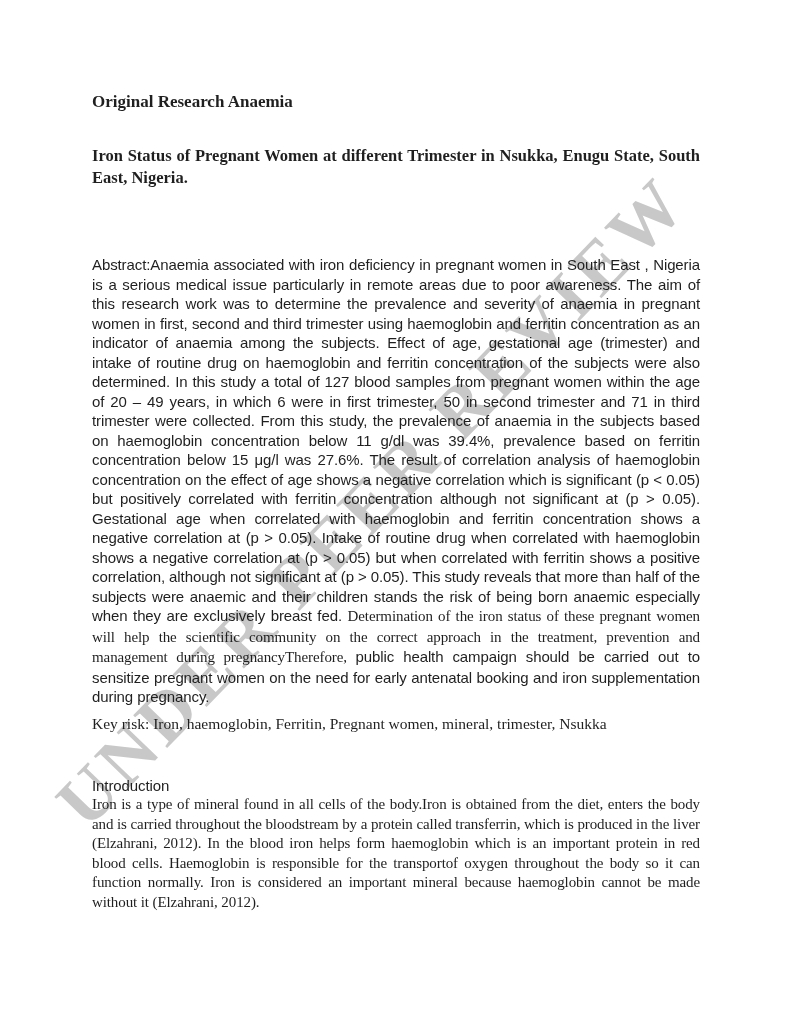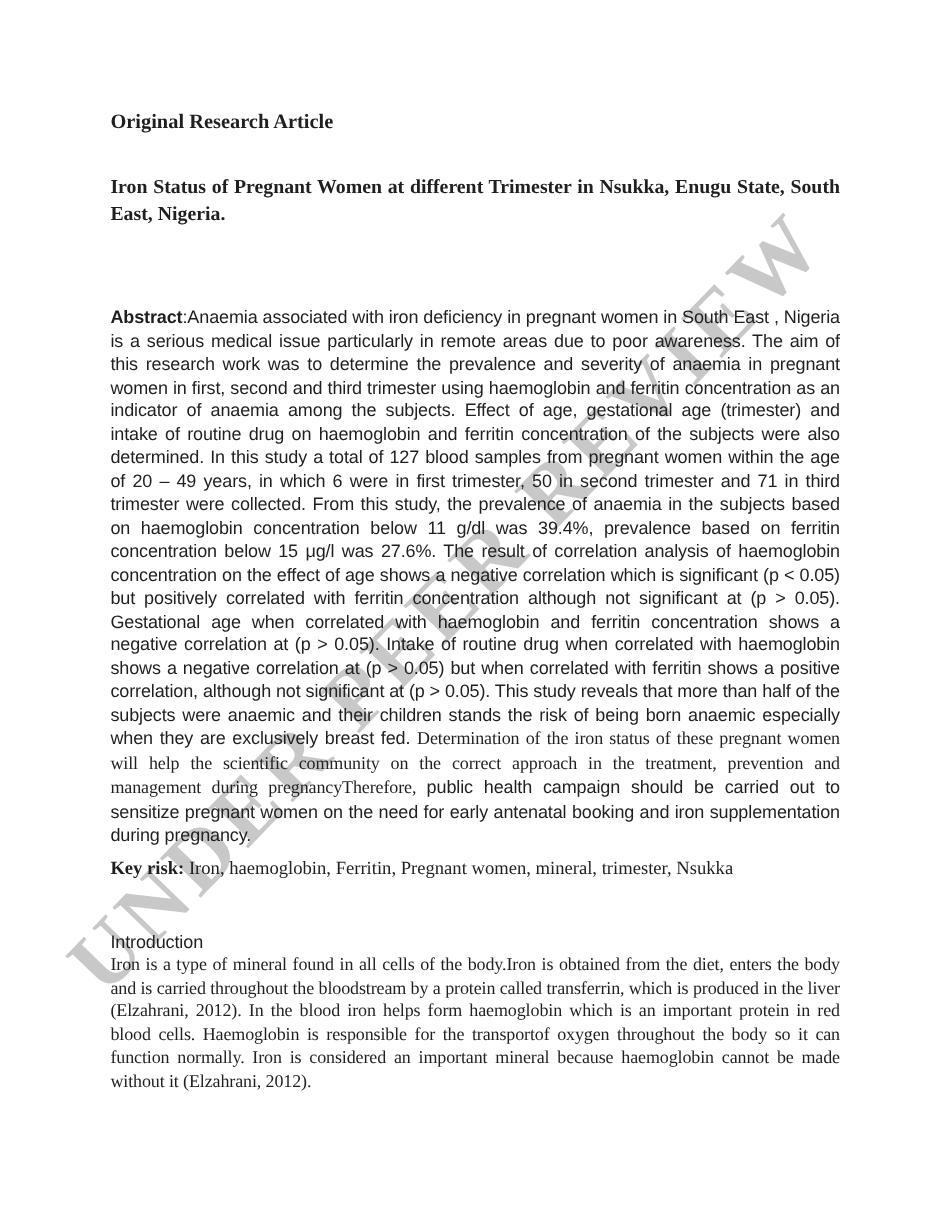--- a/index.html
+++ b/index.html
@@ -62,21 +62,21 @@
   }
   .abstract {
     margin: 0;
     font-size: 15px;
     line-height: 19.5px;
     letter-spacing: -0.1px;
     text-align: justify;
   }
   .sans  { font-family: "Liberation Sans", sans-serif; }
   .serif { font-family: "Liberation Serif", serif; }
-  .b     { font-weight: bold; }
+  .b     { font-weight: normal; }
   .keywords {
     margin: 7px 0 0 0;
     font-family: "Liberation Serif", serif;
     font-size: 15.5px;
     line-height: 20px;
   }
   .introduction {
     margin-top: 42px;
     font-size: 15px;
     line-height: 19.5px;
@@ -91,21 +91,21 @@
     font-family: Liberation Serif, serif;
   }
 </style>
 </head>
 <body>
 
 <div class="page">
 
   <div class="watermark">UNDER PEER REVIEW</div>
 
-  <h1 class="heading">Original Research Article</h1>
+  <h1 class="heading">Original Research Anaemia</h1>
 
   <h2 class="title">Iron Status of Pregnant Women at different Trimester in Nsukka, Enugu State, South East, Nigeria.</h2>
 
   <div class="content">
 
     <p class="abstract"><span class="sans b">Abstract</span><span class="sans">:</span><span class="sans">Anaemia associated with iron deficiency in pregnant women in South East , Nigeria is a serious medical issue particularly in remote areas due to poor awareness. The aim of this research work was to determine the prevalence and severity of anaemia in pregnant women in first, second and third trimester using haemoglobin and ferritin concentration as an indicator of anaemia among the subjects. Effect of age, gestational age (trimester) and intake of routine drug on haemoglobin and ferritin concentration of the subjects were also determined. In this study a total of 127 blood samples from pregnant women within the age of 20 – 49 years, in which 6 were in first trimester, 50 in second trimester and 71 in third trimester were collected. From this study, the prevalence of anaemia in the subjects based on haemoglobin concentration below 11 g/dl was 39.4%, prevalence based on ferritin concentration below 15 μg/l was 27.6%. The result of correlation analysis of haemoglobin concentration on the effect of age shows a negative correlation which is significant (p &lt; 0.05) but positively correlated with ferritin concentration although not significant at (p &gt; 0.05). Gestational age when correlated with haemoglobin and ferritin concentration shows a negative correlation at (p &gt; 0.05). Intake of routine drug when correlated with haemoglobin shows a negative correlation at (p &gt; 0.05) but when correlated with ferritin shows a positive correlation, although not significant at (p &gt; 0.05). This study reveals that more than half of the subjects were anaemic and their children stands the risk of being born anaemic especially when they are exclusively breast fed. </span><span class="serif">Determination of the iron status of these pregnant women will help the scientific community on the correct approach in the treatment, prevention and management during pregnancyTherefore, </span><span class="sans">public health campaign should be carried out to sensitize pregnant women on the need for early antenatal booking and iron supplementation during pregnancy.</span></p>
 
     <p class="keywords"><span class="b">Key risk:</span><span> Iron, haemoglobin, Ferritin, Pregnant women, mineral, trimester, Nsukka</span></p>
 
     <div class="introduction">

